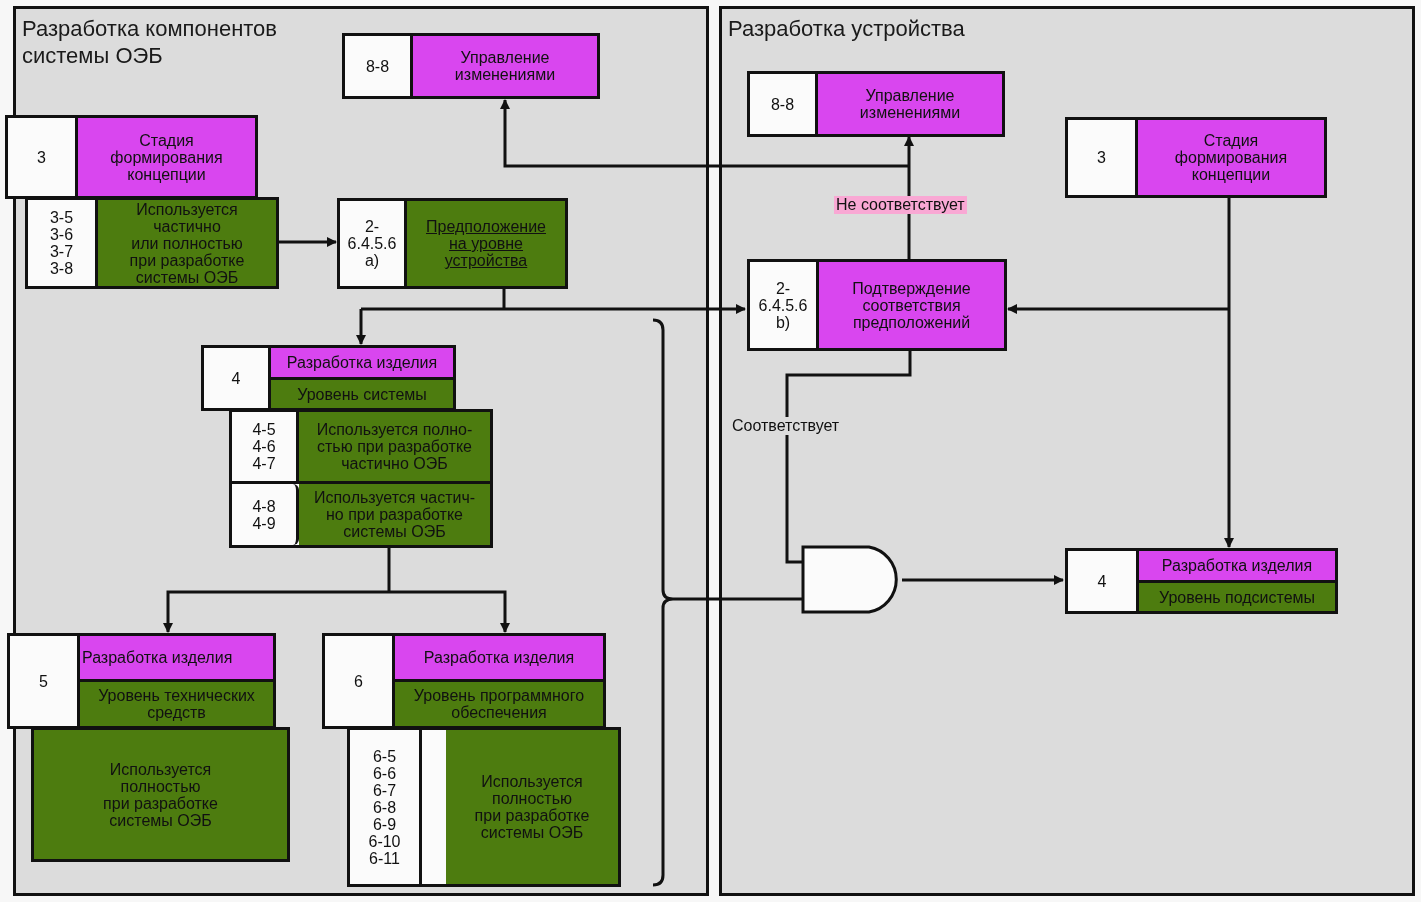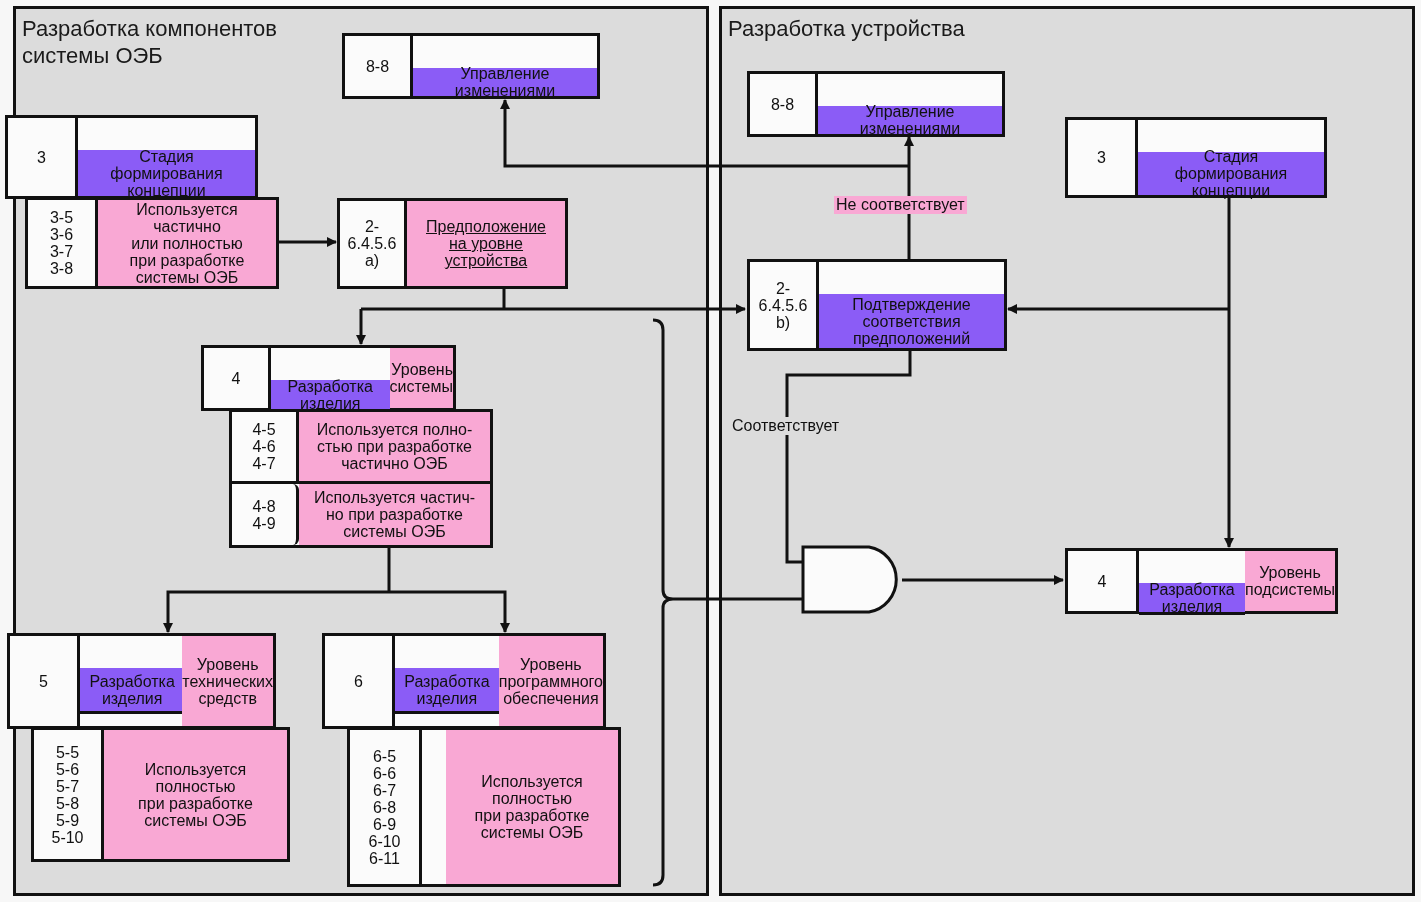--- a/index.html
+++ b/index.html
@@ -4,23 +4,23 @@
 <style>
   html, body { margin:0; padding:0; }
   body { width:1421px; height:902px; position:relative; background:#f7f7f7; overflow:hidden;
          font-family:"Liberation Sans", sans-serif; color:#111; }
   .panel { position:absolute; background:#dcdcdc; border:3px solid #111; box-sizing:border-box; }
   .panel-title { position:absolute; font-size:22px; line-height:27px; color:#1a1a1a; white-space:pre-line; }
   .box { position:absolute; border:3px solid #111; box-sizing:border-box; background:#fbfbfb; display:flex; }
   .cell { box-sizing:border-box; display:flex; align-items:center; justify-content:center; text-align:center;
           font-size:16px; line-height:17px; white-space:pre-line; }
   .num { background:#fbfbfb; border-right:3px solid #111; }
-  .dark { background:#8b5cf6;margin-top:32px; }
-  .light { background:#f9a8d4; }
-  .col { display:flex; flex-direction:row; }
+  .dark { background:#d946ef; }
+  .light { background:#4d7c0f; }
+  .col { display:flex; flex-direction:column; }
   .hdr { border-bottom:3px solid #111; }
   .lbl { position:absolute; font-size:16px; line-height:18px; white-space:nowrap; }
   svg.wires { position:absolute; left:0; top:0; width:1421px; height:902px; pointer-events:none; }
 </style>
 </head>
 <body>
 
 <div class="panel" style="left:13px;top:6px;width:696px;height:890px;"></div>
 <div class="panel" style="left:719px;top:6px;width:696px;height:890px;"></div>
 
@@ -126,26 +126,20 @@
 
 <div class="box" style="left:7px;top:633px;width:269px;height:96px;">
   <div class="cell num" style="width:70px;">5</div>
   <div class="col" style="flex:1;">
     <div class="cell dark hdr" style="height:46px;justify-content:flex-start;padding-left:2px;">Разработка изделия</div>
     <div class="cell light" style="flex:1;">Уровень технических
 средств</div>
   </div>
 </div>
 <div class="box" style="left:31px;top:727px;width:259px;height:135px;">
-  <div class="cell num" style="width:70px;">5-5
-5-6
-5-7
-5-8
-5-9
-5-10</div>
   <div class="cell light" style="flex:1;">Используется
 полностью
 при разработке
 системы ОЭБ</div>
 </div>
 
 <div class="box" style="left:322px;top:633px;width:284px;height:96px;">
   <div class="cell num" style="width:70px;">6</div>
   <div class="col" style="flex:1;">
     <div class="cell dark hdr" style="height:46px;">Разработка изделия</div>

